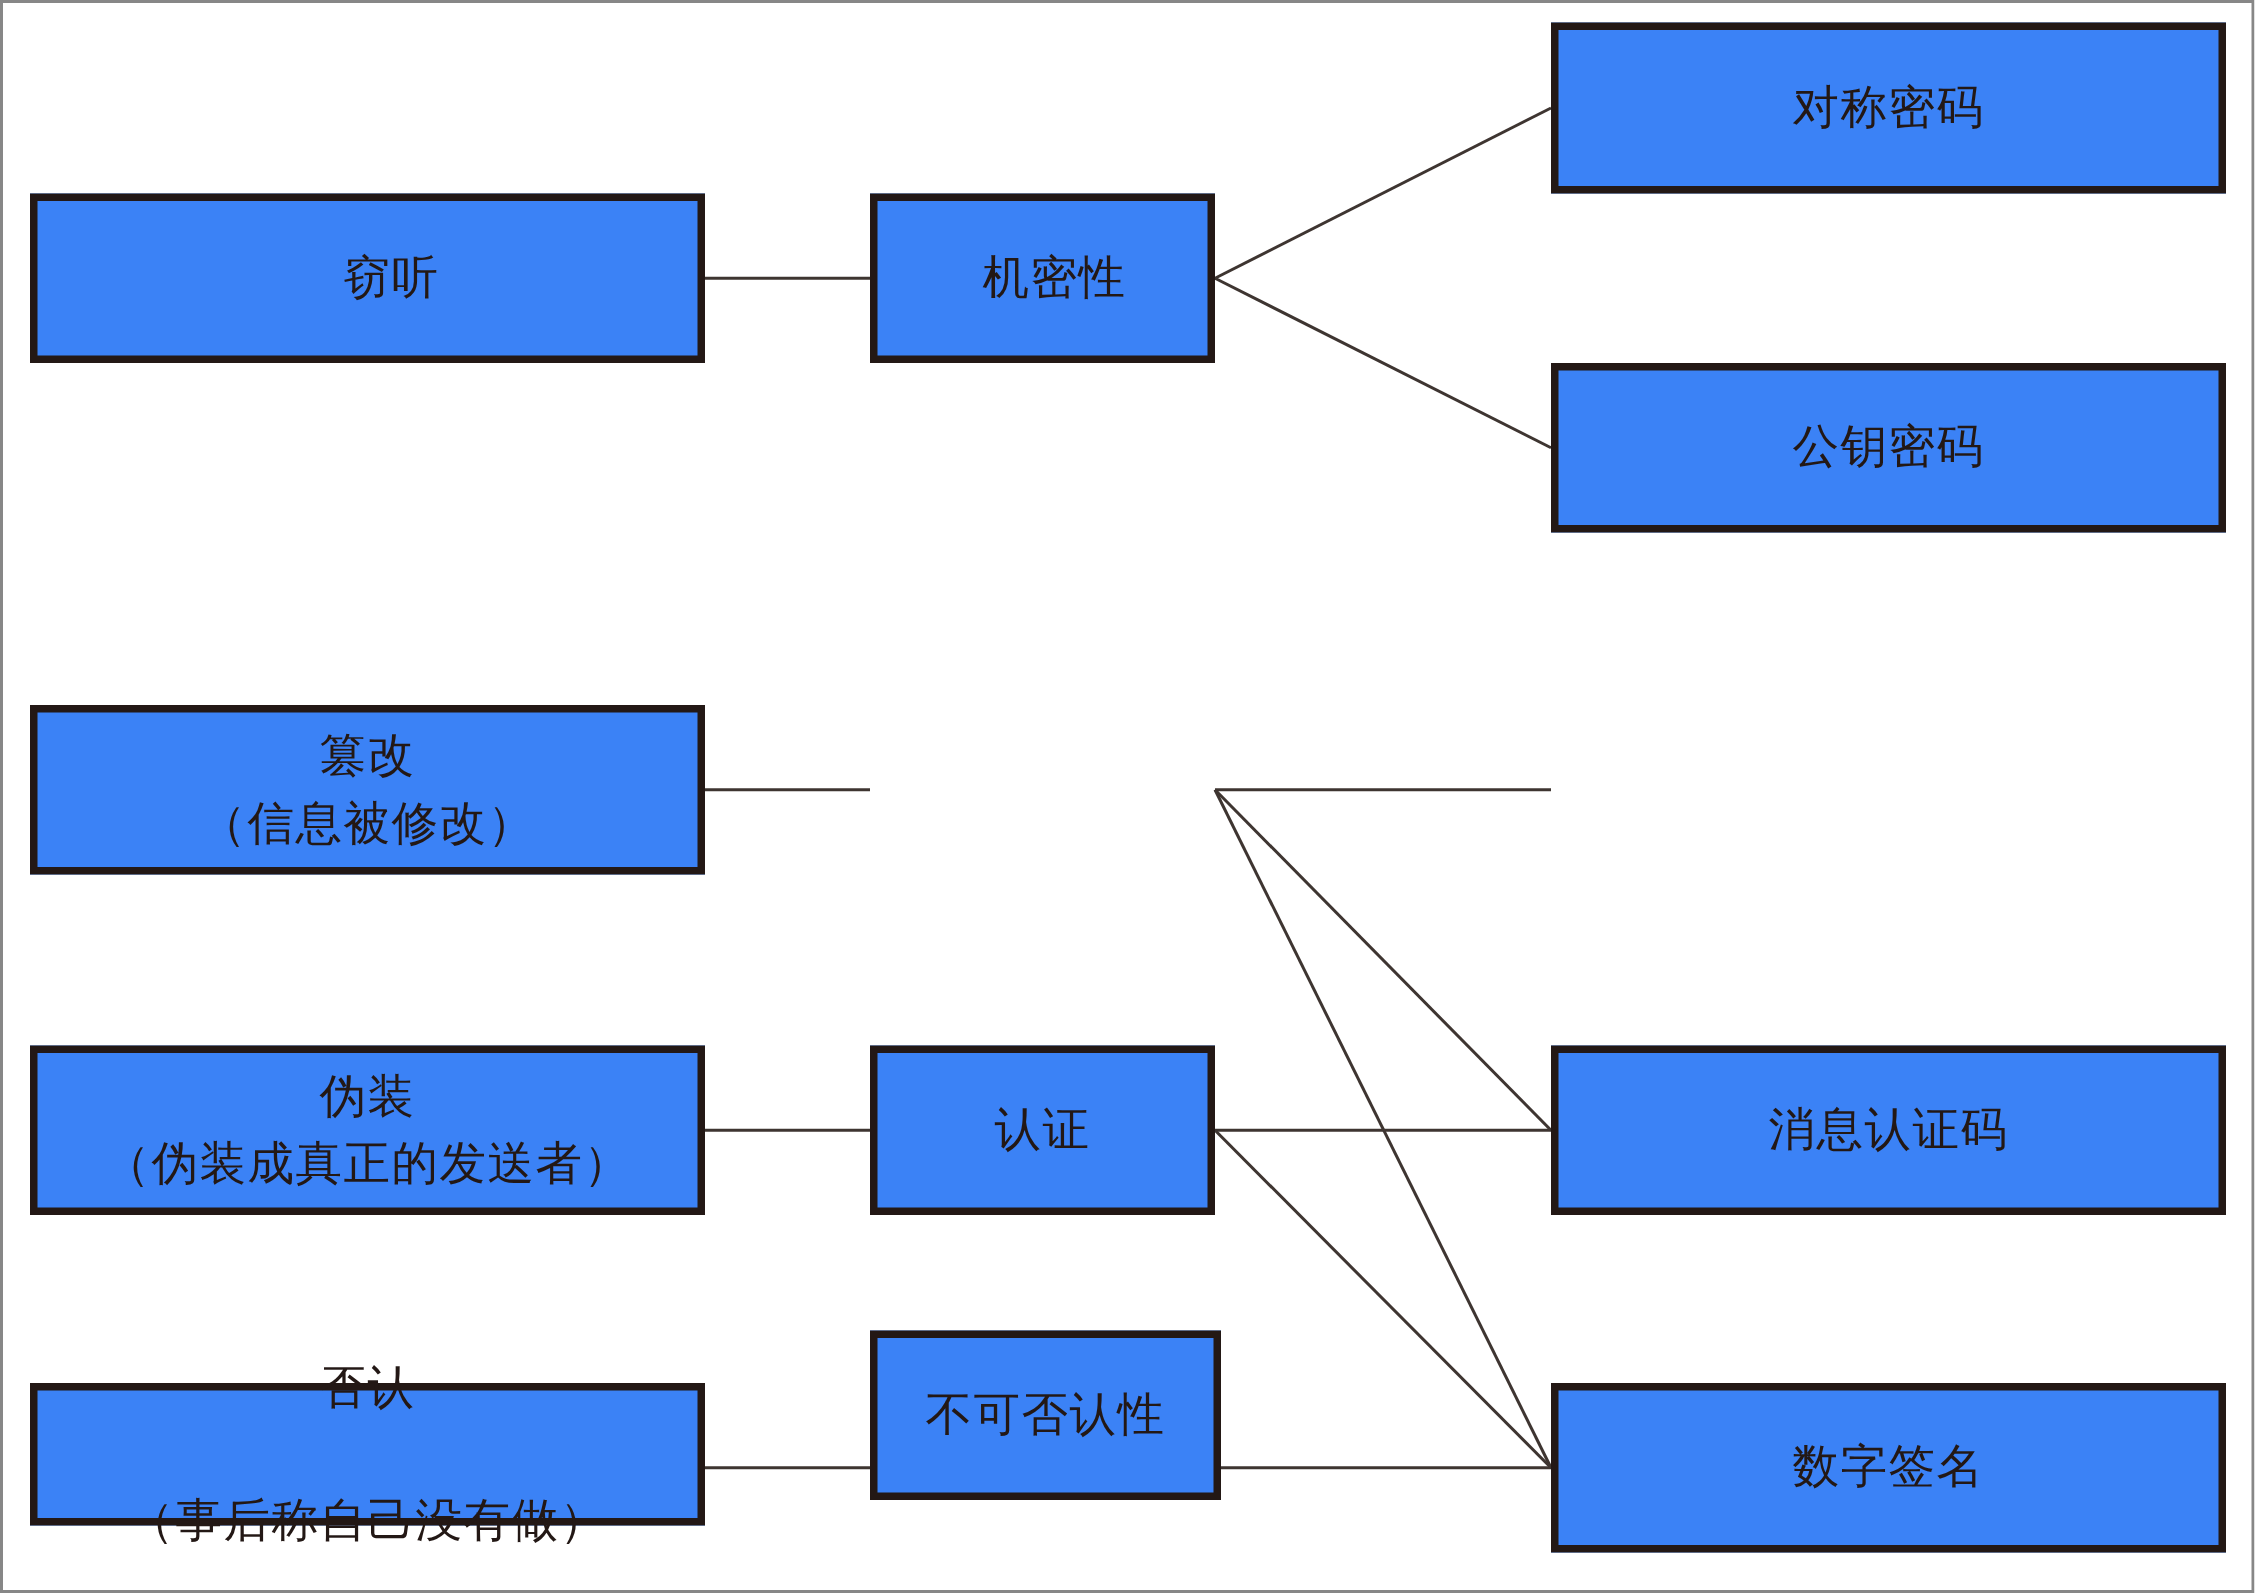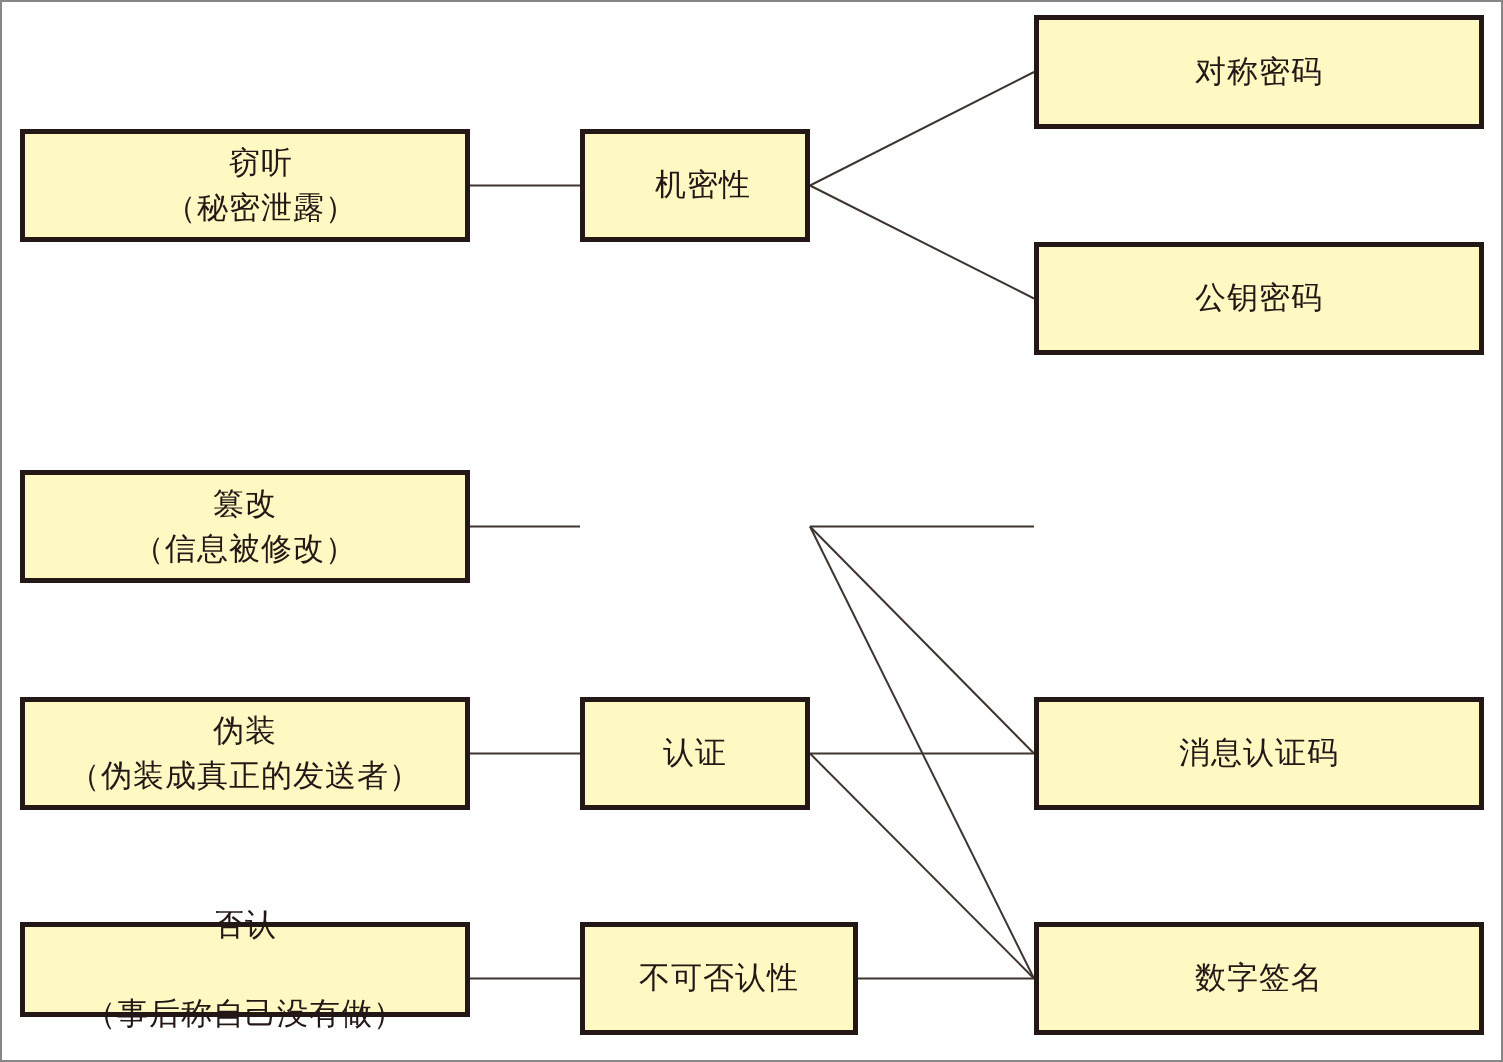--- a/index.html
+++ b/index.html
@@ -26,40 +26,40 @@
     pointer-events: none;
   }
   #wires line {
     stroke: #3e3531;
     stroke-width: 2;
   }
   .node {
     position: absolute;
     box-sizing: border-box;
     border: 5px solid #231815;
-    background: #fef9c3;
+    background: #3b82f6;
     display: flex;
     flex-direction: column;
     align-items: center;
     justify-content: center;
     text-align: left;
     color: #231815;
     font-size: 31px;
     line-height: 1.45;
     letter-spacing: 1px;
   }
   
   .pos-eavesdrop      { left: 18px;   top: 127px; width: 450px; height: 113px; padding-left: 32px; }
   .pos-tamper         { left: 18px;   top: 468px; width: 450px; height: 113px; }
   .pos-spoof          { left: 18px;   top: 695px; width: 450px; height: 113px; }
   .pos-repudiate      { left: 18px;   top: 920px; width: 450px; height: 95px; gap: 44px; }
   .pos-confidentiality{ left: 578px;  top: 127px; width: 230px; height: 113px; padding-left: 16px; }
   .pos-integrity      { left: 578px;  top: 468px; width: 230px; height: 113px; }
   .pos-authentication { left: 578px;  top: 695px; width: 230px; height: 113px; }
-  .pos-nonrepudiation { left: 578px;  top: 920px; width: 278px; height: 113px; }
+  .pos-nonrepudiation { left: 578px;  top: 885px; width: 234px; height: 113px; }
   .pos-symmetric      { left: 1032px; top: 13px;  width: 450px; height: 114px; }
   .pos-publickey      { left: 1032px; top: 240px; width: 450px; height: 113px; }
   .pos-hash           { left: 1032px; top: 468px; width: 450px; height: 113px; }
   .pos-mac            { left: 1032px; top: 695px; width: 450px; height: 113px; }
   .pos-signature      { left: 1032px; top: 920px; width: 450px; height: 113px; }
   .node .title    { display: block; }
   .node .subtitle { display: block; }
 </style>
 </head>
 <body>
@@ -76,21 +76,20 @@
       <line x1="808" y1="524.5" x2="1032" y2="976.5" stroke="#3e3531"></line>
       <line x1="468" y1="751.5" x2="578" y2="751.5" stroke="#3e3531"></line>
       <line x1="808" y1="751.5" x2="1032" y2="751.5" stroke="#3e3531"></line>
       <line x1="808" y1="751.5" x2="1032" y2="976.5" stroke="#3e3531"></line>
       <line x1="468" y1="976.5" x2="578" y2="976.5" stroke="#3e3531"></line>
       <line x1="808" y1="976.5" x2="1032" y2="976.5" stroke="#3e3531"></line>
     </svg>
 
   <div class="node pos-eavesdrop">
     <span class="title">窃听</span>
-    <span class="subtitle">（秘密泄露）</span>
   </div>
   <div class="node pos-tamper">
     <span class="title">篡改</span>
     <span class="subtitle">（信息被修改）</span>
   </div>
   <div class="node pos-spoof">
     <span class="title">伪装</span>
     <span class="subtitle">（伪装成真正的发送者）</span>
   </div>
   <div class="node pos-repudiate">

